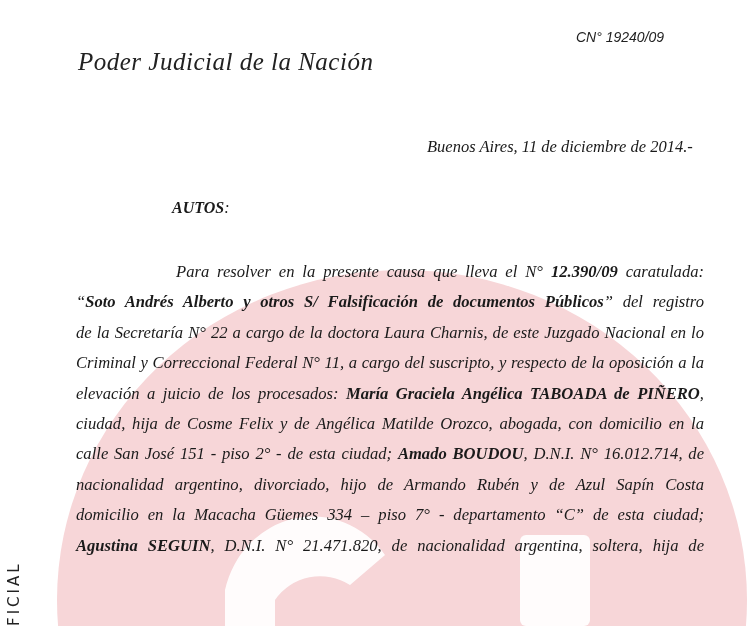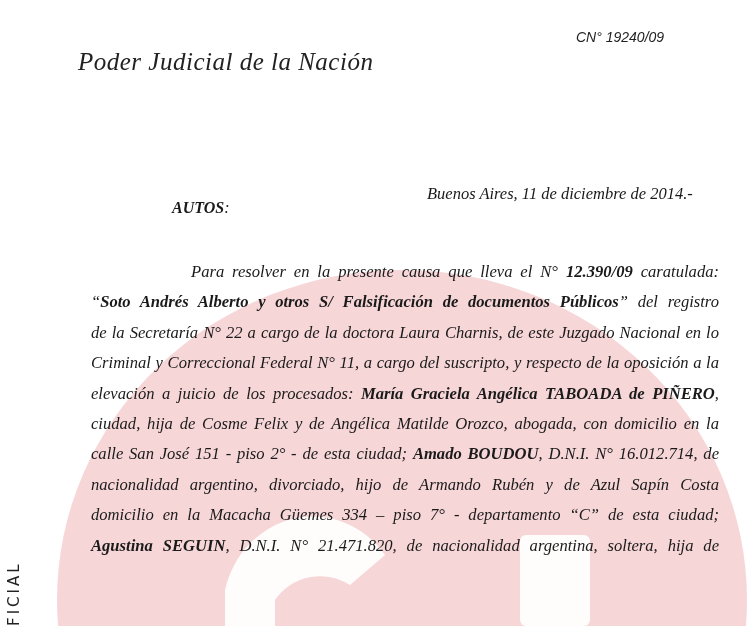--- a/index.html
+++ b/index.html
@@ -18,33 +18,33 @@
     margin-top: 28px;
   }
   .header-case {
     position: absolute; left: 576px; top: 29px;
     font-family: "Liberation Sans", sans-serif; font-style: italic;
     font-size: 14px; color: #222; z-index: 2;
   }
   .date-line {
     position: absolute; left: 427px; top: 137px;
     font-family: "Liberation Serif", serif; font-style: italic;
-    font-size: 16.5px; color: #1a1a1a; z-index: 2; margin-top: 47px;
+    font-size: 16.5px; color: #1a1a1a; z-index: 2;
   }
   .autos-heading {
     position: absolute; left: 172px; top: 199px;
     font-family: "Liberation Serif", serif; font-style: italic; font-weight: bold;
     font-size: 16px; color: #1a1a1a; z-index: 2; text-align: center;
   }
   .autos-heading .colon { font-weight: normal; }
   .body-text {
     position: absolute; left: 76px; top: 257px; width: 628px;
     font-family: "Liberation Serif", serif; font-style: italic;
     font-size: 16.6px; line-height: 30.4px; text-align: justify;
-    color: #1a1a1a; z-index: 2; margin-left: 15px;
+    color: #1a1a1a; z-index: 2;
   }
   .body-text .line { display: block; text-align: justify; text-align-last: justify; white-space: nowrap; height: 30.4px; }
   .body-text .line.first { padding-left: 100px; }
   .b { font-weight: bold; }
   .side-label {
     position: absolute; left: 5px; top: 560px;
     transform-origin: left top; transform: rotate(-90deg) translate(-66px, 0);
     font-family: "DejaVu Sans", sans-serif; font-size: 15px; letter-spacing: 3px;
     color: #222; z-index: 2; white-space: nowrap;
   }

